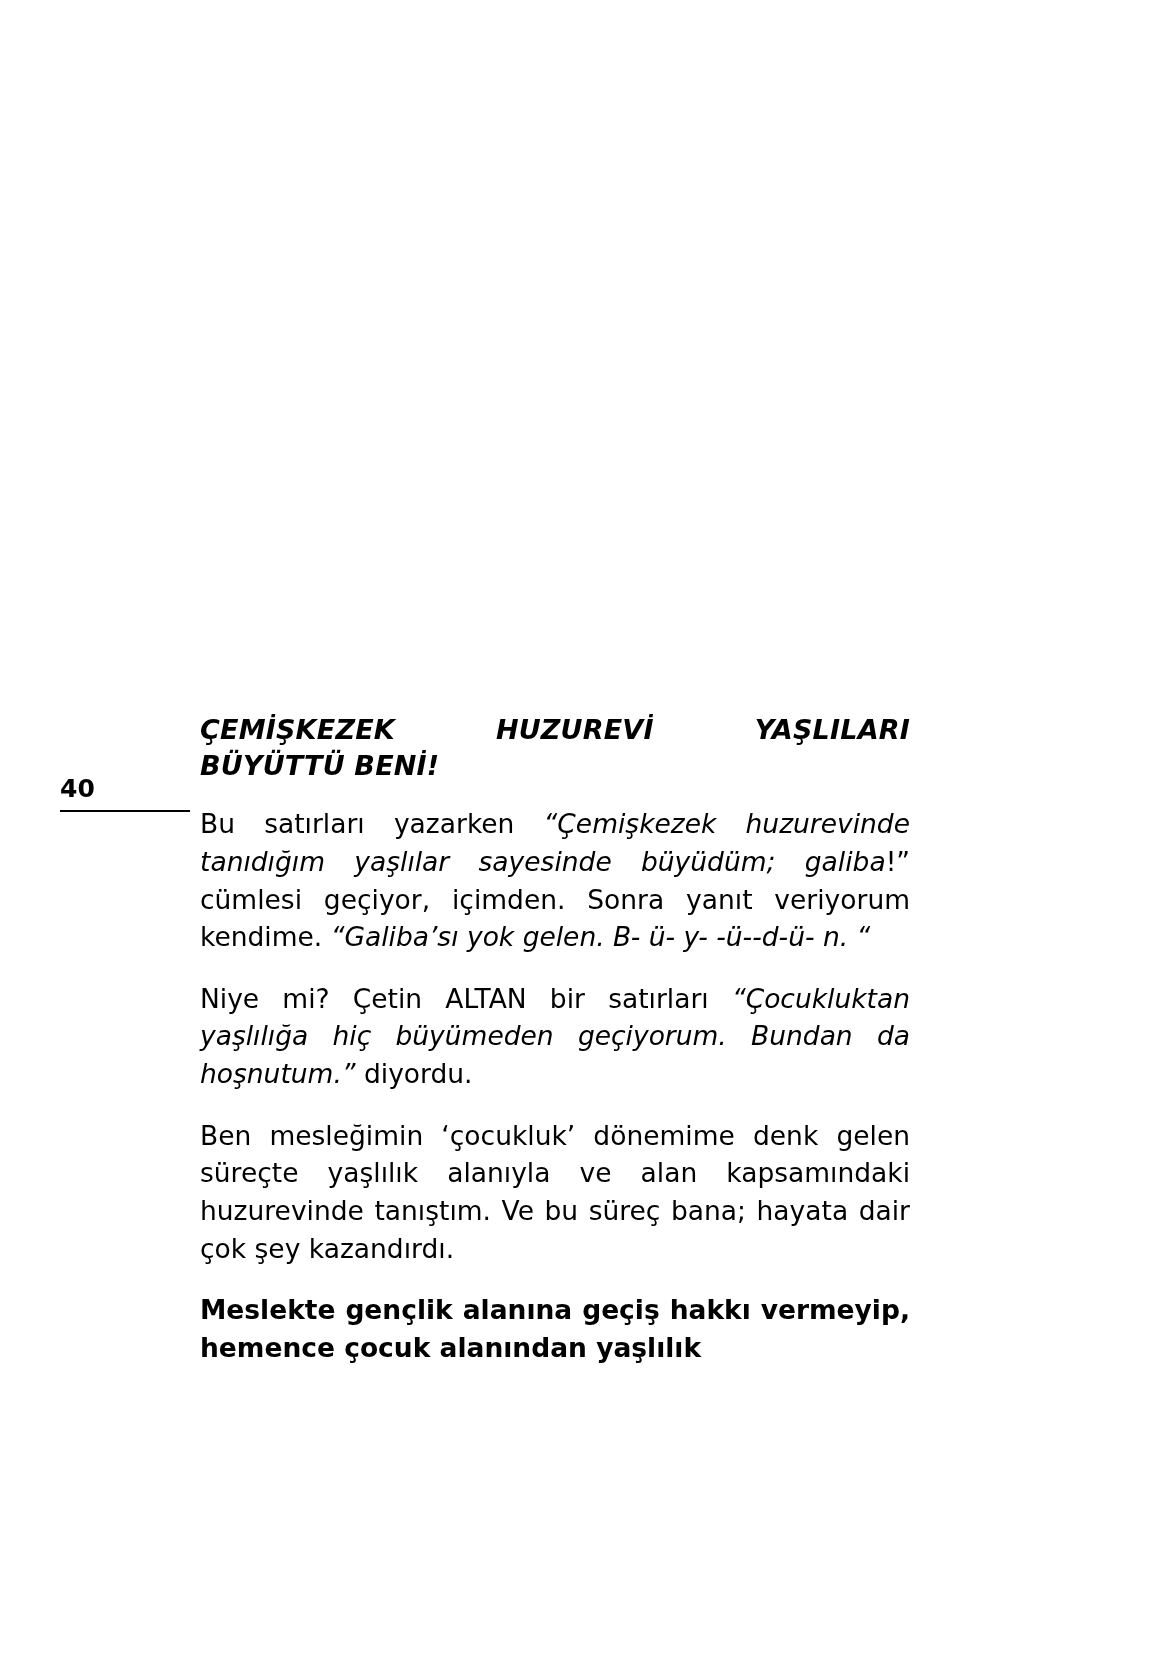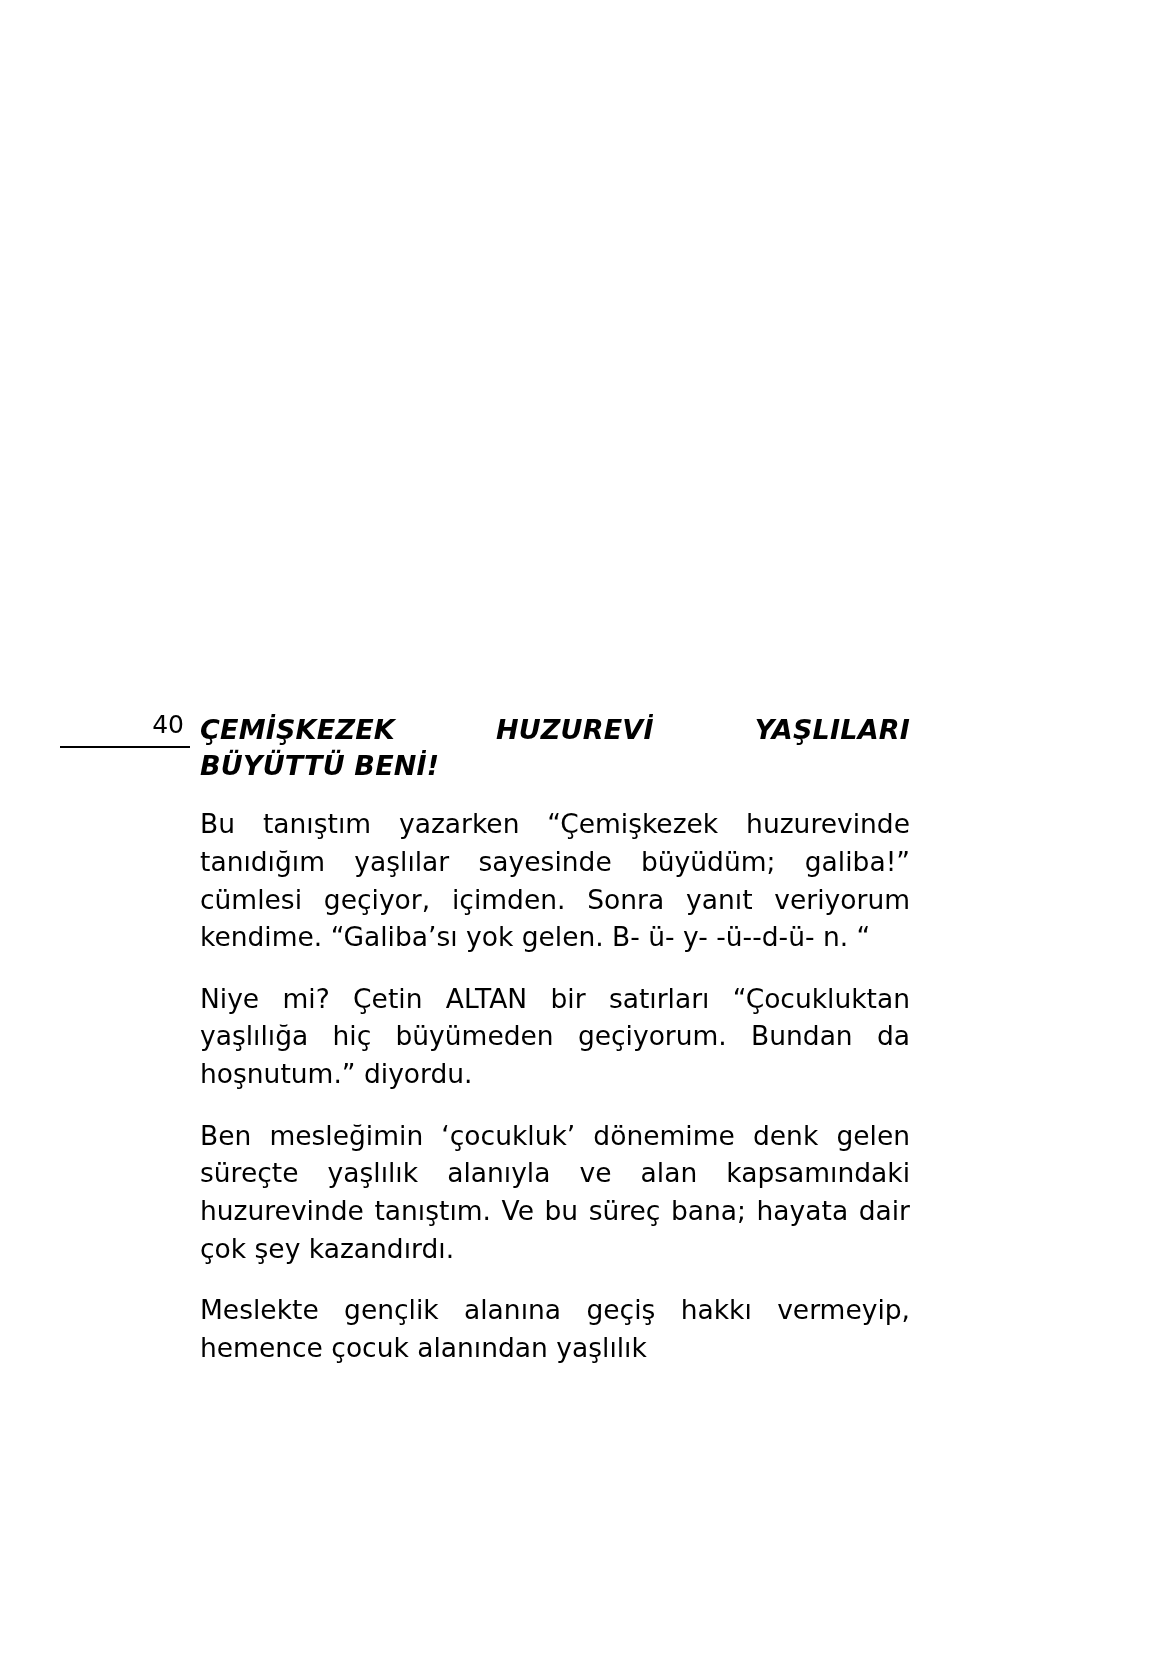--- a/index.html
+++ b/index.html
@@ -19,23 +19,23 @@
 
   .page {
     position: absolute;
     inset: 0;
   }
 
   
   .page-number-block {
     position: absolute;
     left: 60px;
-    top: 712px;
+    top: 776px;
     width: 130px;
-    text-align: right;
+    font-weight: bold;
   }
   .page-number {
     font-size: 25px;
     line-height: 1;
     color: #000;
     padding-right: 6px;
     display: inline-block;
   }
   .page-number-rule {
     margin-top: 9px;
@@ -69,41 +69,42 @@
   }
 
   p.para {
     font-size: 26.5px;
     line-height: 1.42;
     text-align: justify;
     margin: 0 0 24px 0;
   }
   p.para:last-child {
     margin-bottom: 12px;
+    font-weight: bold;
   }
-  .it { }
+  .it { font-style: italic; }
 </style>
 </head>
 <body>
 
 <div class="page">
 
   <div class="page-number-block">
     <div class="page-number">40</div>
     <div class="page-number-rule"></div>
   </div>
 
   <div class="content">
 
     <h1 class="chapter-title">
       <span>ÇEMİŞKEZEK    HUZUREVİ    YAŞLILARI</span>
       <span class="line2">BÜYÜTTÜ BENİ!</span>
     </h1>
 
     <div id="body-text">
-        <p class="para"><span>Bu    tanıştım    yazarken    </span><span class="it">“Çemişkezek huzurevinde tanıdığım yaşlılar sayesinde büyüdüm; galiba</span><span>!”    cümlesi    geçiyor, içimden. Sonra yanıt veriyorum kendime. </span><span class="it">“Galiba’sı yok gelen. B- ü- y- -ü--d-ü- n. “</span></p>
+        <p class="para"><span>Bu    satırları    yazarken    </span><span class="it">“Çemişkezek huzurevinde tanıdığım yaşlılar sayesinde büyüdüm; galiba</span><span>!”    cümlesi    geçiyor, içimden. Sonra yanıt veriyorum kendime. </span><span class="it">“Galiba’sı yok gelen. B- ü- y- -ü--d-ü- n. “</span></p>
         <p class="para"><span>Niye   mi?   Çetin   ALTAN   bir   satırları </span><span class="it">“Çocukluktan yaşlılığa hiç büyümeden geçiyorum. Bundan da hoşnutum.”</span><span> diyordu.</span></p>
         <p class="para"><span>Ben mesleğimin ‘çocukluk’ dönemime denk gelen süreçte yaşlılık alanıyla ve alan kapsamındaki huzurevinde tanıştım. Ve bu süreç bana; hayata dair çok şey kazandırdı.</span></p>
         <p class="para"><span>Meslekte gençlik alanına geçiş hakkı vermeyip, hemence çocuk alanından yaşlılık</span></p>
       </div>
 
   </div>
 </div>
 
 </body></html>

